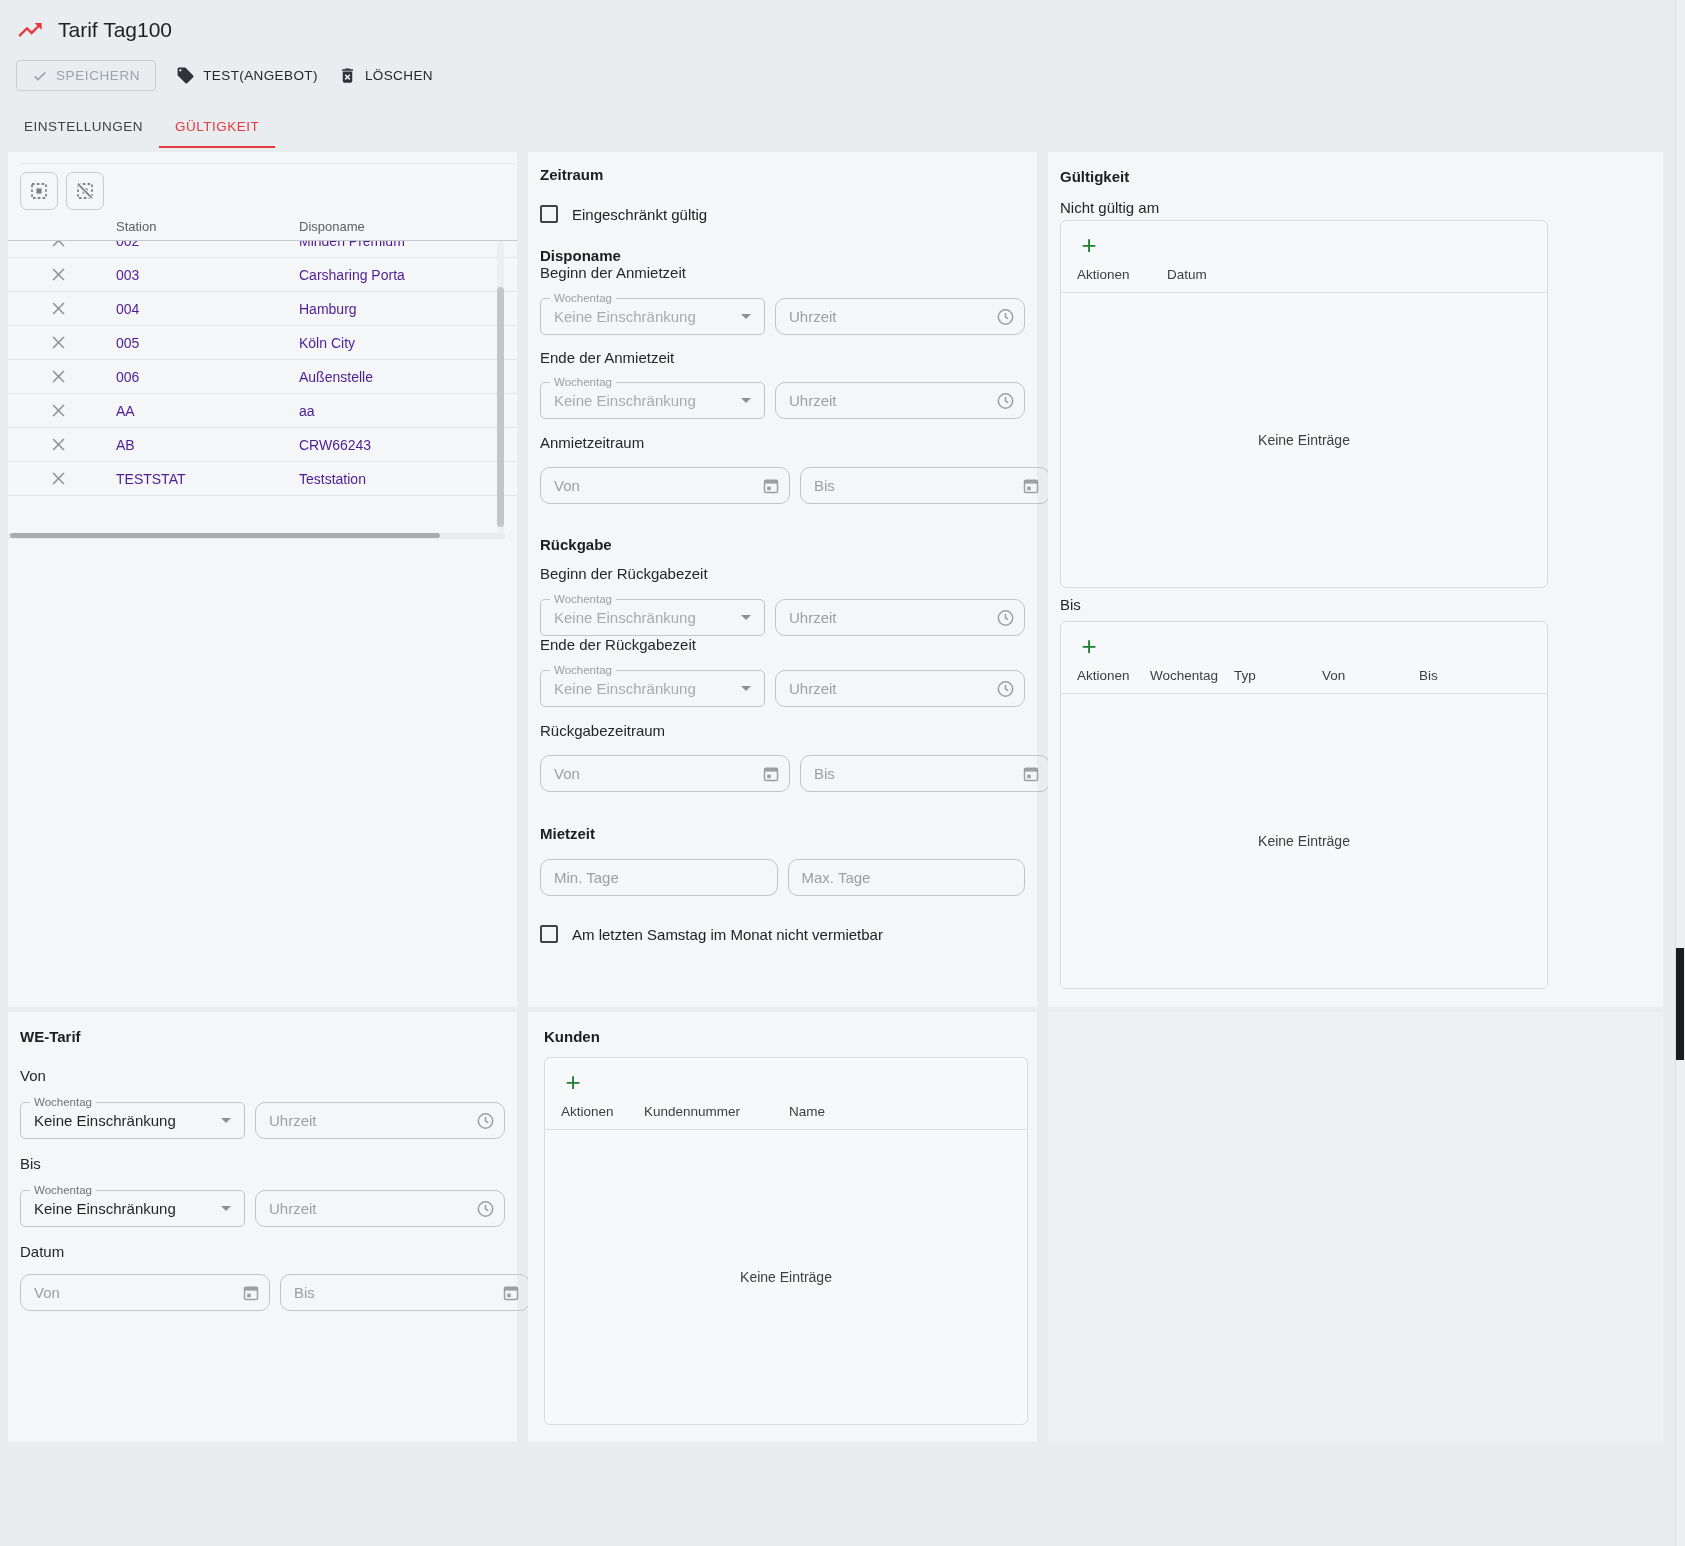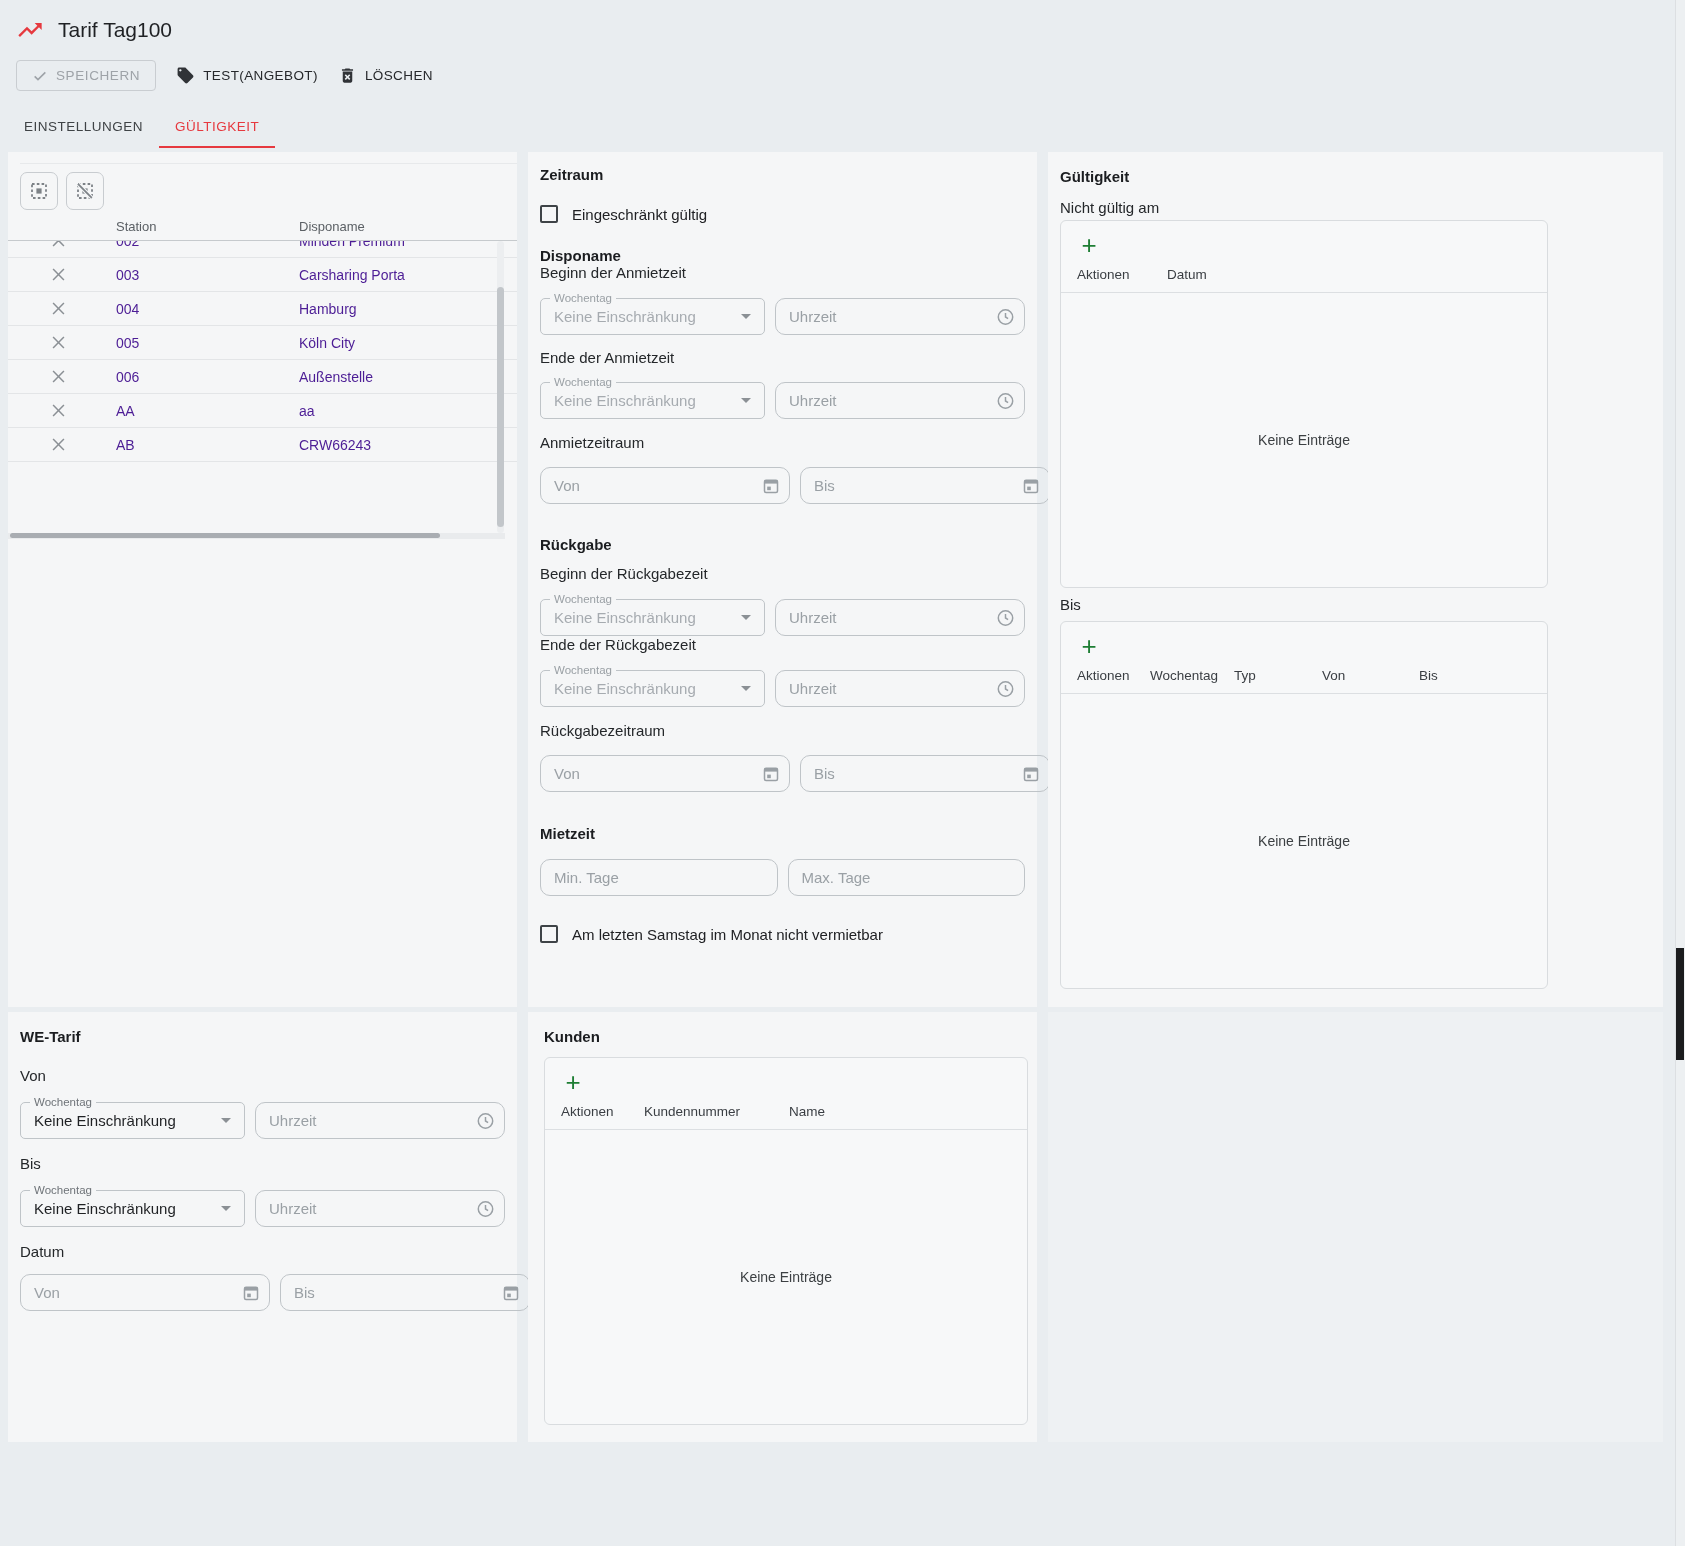--- a/index.html
+++ b/index.html
@@ -223,20 +223,29 @@
         </div>
         <div class="stat-grid stat-row">
           <div class="x-cell">
               <svg width="13" height="13" viewBox="0 0 12 12">
                 <path stroke="#8b9095" stroke-width="1.4" d="M1 1l10 10M11 1L1 11"></path>
               </svg>
             </div>
           <div>AB</div>
           <div>CRW66243</div>
         </div>
+        <div class="stat-grid stat-row">
+          <div class="x-cell">
+              <svg width="13" height="13" viewBox="0 0 12 12">
+                <path stroke="#8b9095" stroke-width="1.4" d="M1 1l10 10M11 1L1 11"></path>
+              </svg>
+            </div>
+          <div>TESTSTAT</div>
+          <div>Teststation</div>
+        </div>
       </div>
       <div class="vscroll">
           <div class="thumb"></div>
         </div>
     </div>
     <div class="hscroll">
         <div class="thumb"></div>
       </div>
   </div>
 

